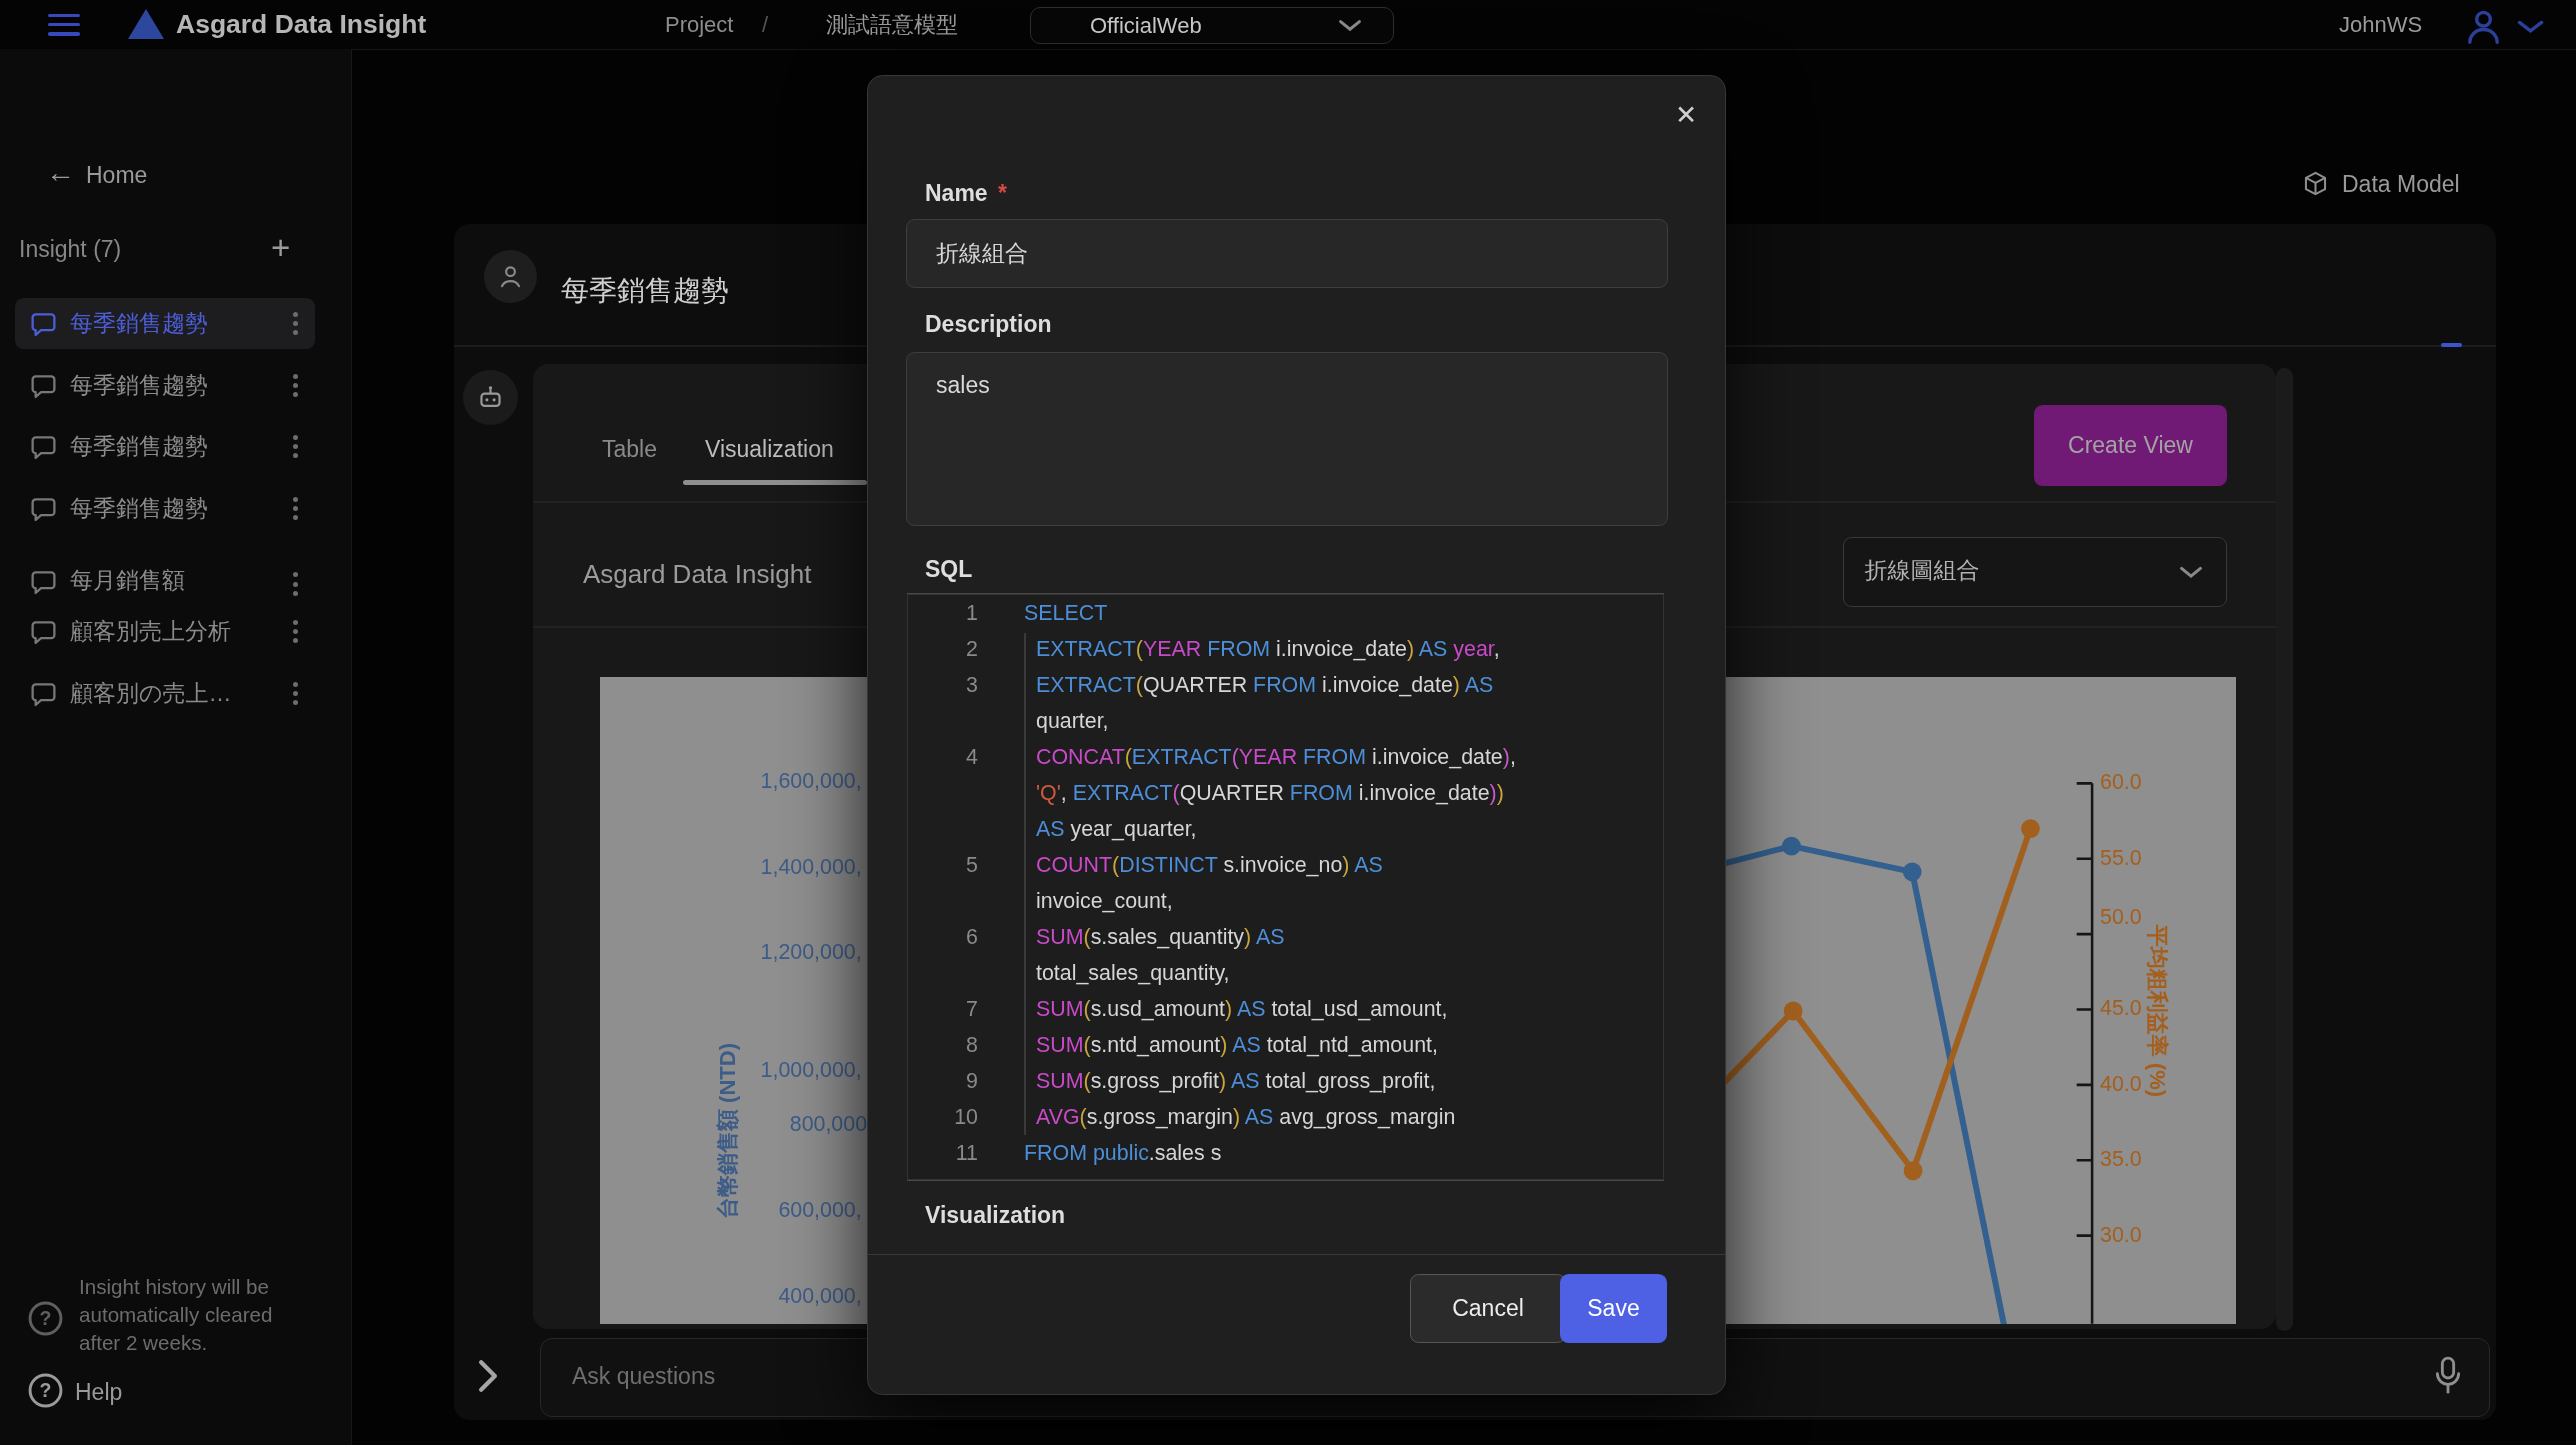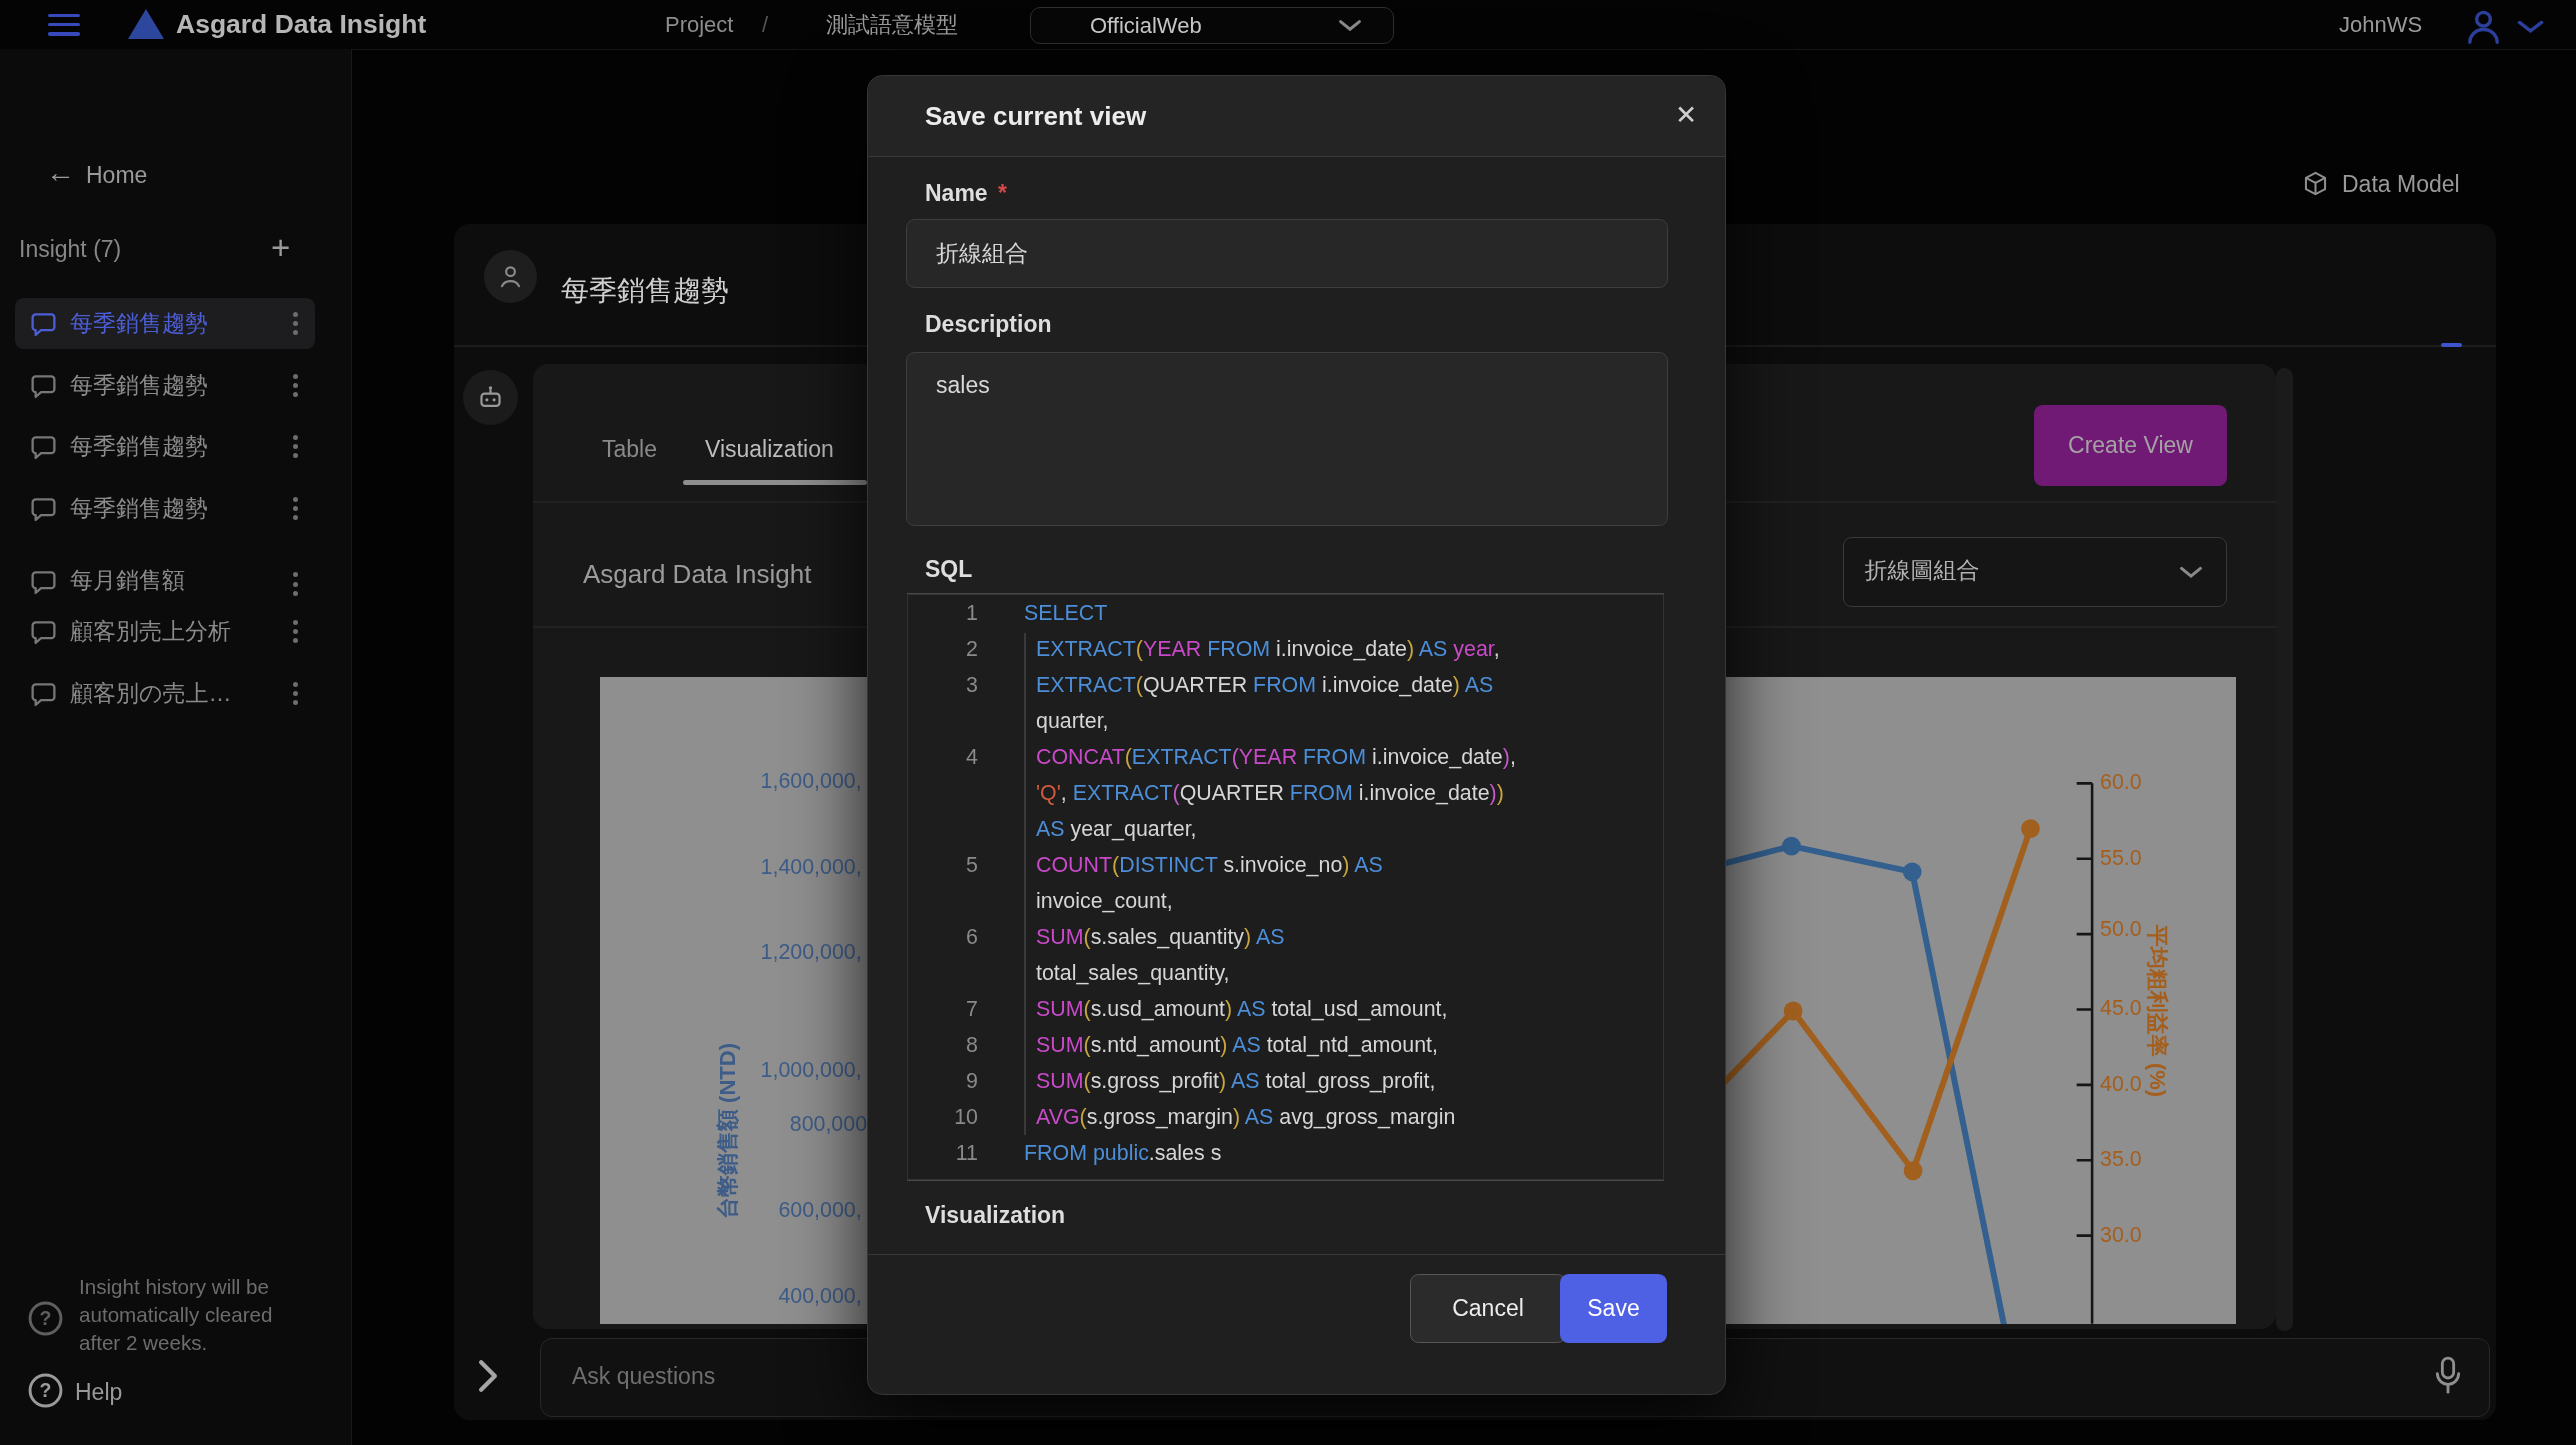--- a/index.html
+++ b/index.html
@@ -273,21 +273,21 @@
           </svg>
       <div class="ytick-l" style="left: 13.7px; top: 92px;">1,600,000,</div>
           <div class="ytick-l" style="left: 13.7px; top: 178px;">1,400,000,</div>
           <div class="ytick-l" style="left: 13.7px; top: 263px;">1,200,000,</div>
           <div class="ytick-l" style="left: 13.7px; top: 349px; margin-top: 32px;">1,000,000,</div>
           <div class="ytick-l" style="left: 25px; top: 435px;">800,000,</div>
           <div class="ytick-l" style="left: 13.7px; top: 521px;">600,000,</div>
           <div class="ytick-l" style="left: 13.7px; top: 607px;">400,000,</div>
           <div class="ytick-r" style="left: 1500px; top: 93px;">60.0</div>
           <div class="ytick-r" style="left: 1500px; top: 169px;">55.0</div>
-          <div class="ytick-r" style="left: 1500px; top: 240px;">50.0</div>
+          <div class="ytick-r" style="left: 1500px; top: 228px;">50.0</div>
           <div class="ytick-r" style="left: 1500px; top: 319px;">45.0</div>
           <div class="ytick-r" style="left: 1500px; top: 395px;">40.0</div>
           <div class="ytick-r" style="left: 1500px; top: 470px;">35.0</div>
           <div class="ytick-r" style="left: 1500px; top: 546px;">30.0</div>
         </div>
     </div>
   </div>
   <div class="abs vscroll"></div>
 
   <svg class="abs" style="left:476px;top:1358px;" width="24" height="36" viewBox="0 0 28 42">
@@ -296,23 +296,20 @@
   <div class="abs askbar">
     <div class="ask-ph">Ask questions</div>
     <svg class="abs" style="right:24px;top:14.6px;" width="34" height="48" viewBox="0 0 24 32">
       <rect x="8" y="2" width="8" height="14" rx="4" fill="none" stroke="#8f8f8f" stroke-width="2"></rect>
       <path d="M4.5 13 a7.5 7.5 0 0 0 15 0" fill="none" stroke="#8f8f8f" stroke-width="2" stroke-linecap="round"></path>
       <line x1="12" y1="20.5" x2="12" y2="26" stroke="#8f8f8f" stroke-width="2" stroke-linecap="round"></line>
     </svg>
   </div>
 
   <div class="abs modal">
-    <div class="abs m-head">
-      <div class="m-title">Save current view</div>
-    </div>
     <div class="abs m-close">✕</div>
 
     <div class="abs m-label" style="left:57px;top:104px;"><span>Name</span><span class="req">*</span></div>
     <div class="abs m-input" style="top:143px;height:69px;">
       <div class="val" style="line-height:67px;">折線組合</div>
     </div>
 
     <div class="abs m-label" style="left:57px;top:235px;">Description</div>
     <div class="abs m-input" style="top:276px;height:174px;">
       <div class="val" style="padding-top:19px;">sales</div>

